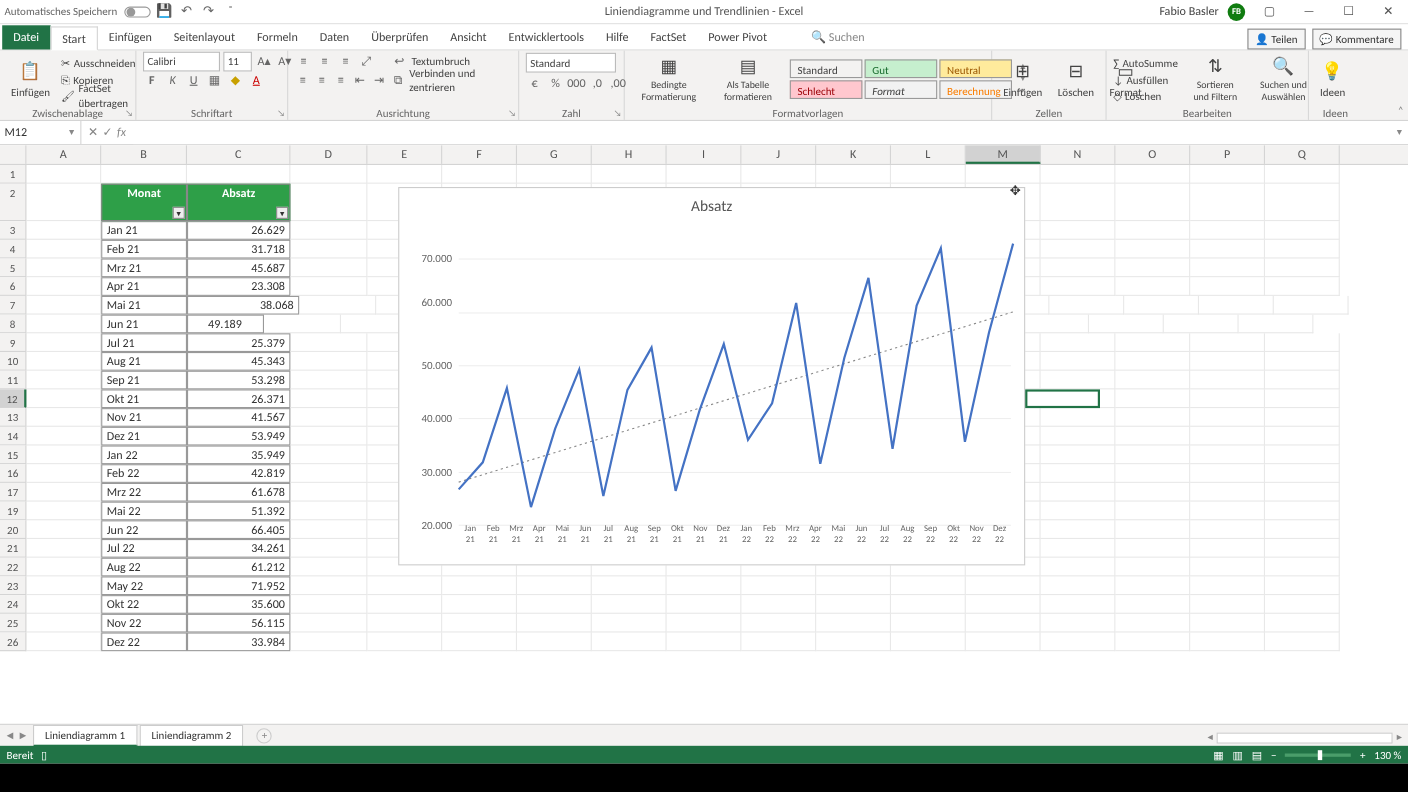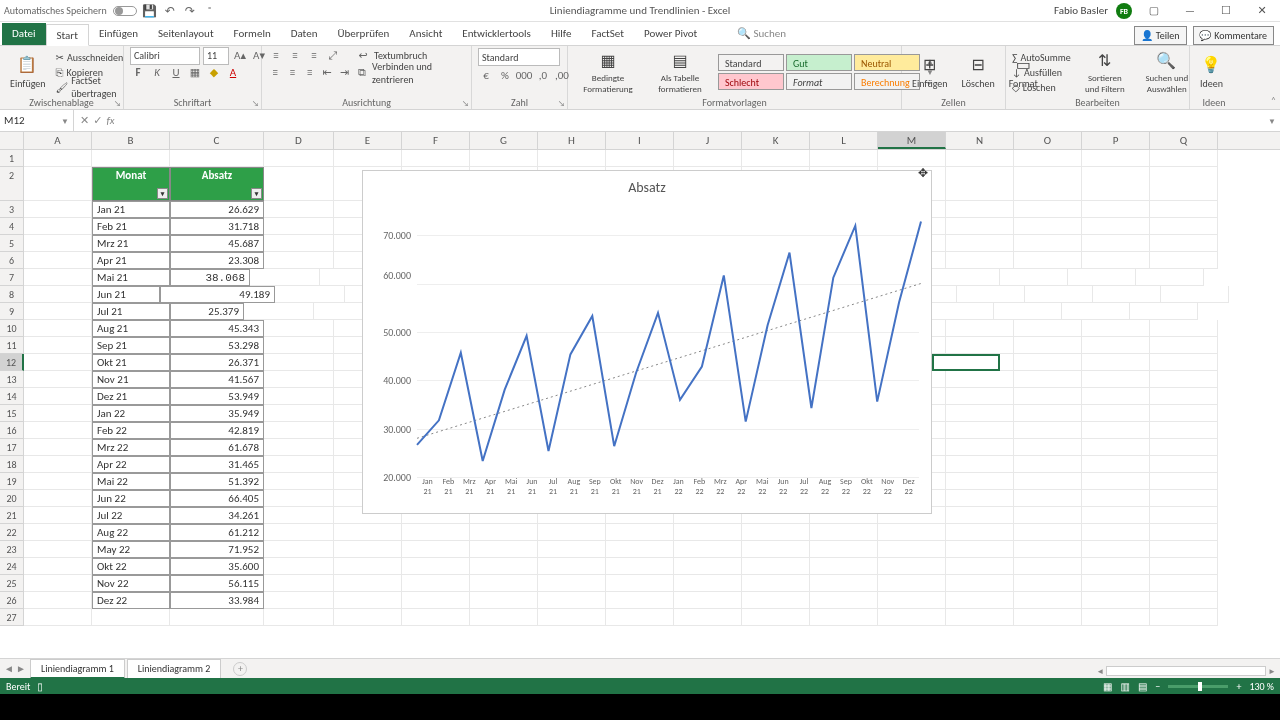--- a/index.html
+++ b/index.html
@@ -432,61 +432,61 @@
           <div class="cell" style="width: 68px;"></div>
           <div class="cell" style="width: 68px;"></div>
           <div class="cell" style="width: 68px;"></div>
           <div class="cell" style="width: 68px;"></div>
           <div class="cell" style="width: 68px;"></div>
         </div>
         <div class="row">
           <div class="rh">7</div>
           <div class="cell" style="width: 68px;"></div>
           <div class="cell td-l" style="width: 78px;">Mai 21</div>
-          <div class="cell td-r" style="width: 80px; font-family: Liberation Mono, monospace;">38.068</div>
+          <div class="cell td-r" style="width: 102px;">38.068</div>
           <div class="cell" style="width: 70px;"></div>
           <div class="cell" style="width: 68px;"></div>
           <div class="cell" style="width: 68px;"></div>
           <div class="cell" style="width: 68px;"></div>
           <div class="cell" style="width: 68px;"></div>
           <div class="cell" style="width: 68px;"></div>
           <div class="cell" style="width: 68px;"></div>
           <div class="cell" style="width: 68px;"></div>
           <div class="cell" style="width: 68px;"></div>
           <div class="cell" style="width: 68px;"></div>
           <div class="cell" style="width: 68px;"></div>
           <div class="cell" style="width: 68px;"></div>
           <div class="cell" style="width: 68px;"></div>
           <div class="cell" style="width: 68px;"></div>
         </div>
         <div class="row">
           <div class="rh">8</div>
           <div class="cell" style="width: 68px;"></div>
-          <div class="cell td-l" style="width: 68px;">Jun 21</div>
-          <div class="cell td-r" style="width: 115px;">49.189</div>
+          <div class="cell td-l" style="width: 78px;">Jun 21</div>
+          <div class="cell td-r" style="width: 70px; text-align: center;">49.189</div>
           <div class="cell" style="width: 70px;"></div>
           <div class="cell" style="width: 68px;"></div>
           <div class="cell" style="width: 68px;"></div>
           <div class="cell" style="width: 68px;"></div>
           <div class="cell" style="width: 68px;"></div>
           <div class="cell" style="width: 68px;"></div>
           <div class="cell" style="width: 68px;"></div>
           <div class="cell" style="width: 68px;"></div>
           <div class="cell" style="width: 68px;"></div>
           <div class="cell" style="width: 68px;"></div>
           <div class="cell" style="width: 68px;"></div>
           <div class="cell" style="width: 68px;"></div>
           <div class="cell" style="width: 68px;"></div>
           <div class="cell" style="width: 68px;"></div>
         </div>
         <div class="row">
           <div class="rh">9</div>
           <div class="cell" style="width: 68px;"></div>
           <div class="cell td-l" style="width: 78px;">Jul 21</div>
-          <div class="cell td-r" style="width: 74px; padding-left: 34px;">25.379</div>
+          <div class="cell td-r" style="width: 94px; padding-left: 34px;">25.379</div>
           <div class="cell" style="width: 70px;"></div>
           <div class="cell" style="width: 68px;"></div>
           <div class="cell" style="width: 68px;"></div>
           <div class="cell" style="width: 68px;"></div>
           <div class="cell" style="width: 68px;"></div>
           <div class="cell" style="width: 68px;"></div>
           <div class="cell" style="width: 68px;"></div>
           <div class="cell" style="width: 68px;"></div>
           <div class="cell" style="width: 68px;"></div>
           <div class="cell" style="width: 68px;"></div>
@@ -649,40 +649,20 @@
           <div class="cell" style="width: 68px;"></div>
           <div class="cell" style="width: 68px;"></div>
           <div class="cell" style="width: 68px;"></div>
           <div class="cell" style="width: 68px;"></div>
           <div class="cell" style="width: 68px;"></div>
           <div class="cell" style="width: 68px;"></div>
           <div class="cell" style="width: 68px;"></div>
           <div class="cell" style="width: 68px;"></div>
         </div>
         <div class="row">
-          <div class="rh">18</div>
-          <div class="cell" style="width: 68px;"></div>
-          <div class="cell td-l" style="width: 78px;">Apr 22</div>
-          <div class="cell td-r" style="width: 94px;">31.465</div>
-          <div class="cell" style="width: 70px;"></div>
-          <div class="cell" style="width: 68px;"></div>
-          <div class="cell" style="width: 68px;"></div>
-          <div class="cell" style="width: 68px;"></div>
-          <div class="cell" style="width: 68px;"></div>
-          <div class="cell" style="width: 68px;"></div>
-          <div class="cell" style="width: 68px;"></div>
-          <div class="cell" style="width: 68px;"></div>
-          <div class="cell" style="width: 68px;"></div>
-          <div class="cell" style="width: 68px;"></div>
-          <div class="cell" style="width: 68px;"></div>
-          <div class="cell" style="width: 68px;"></div>
-          <div class="cell" style="width: 68px;"></div>
-          <div class="cell" style="width: 68px;"></div>
-        </div>
-        <div class="row">
           <div class="rh">19</div>
           <div class="cell" style="width: 68px;"></div>
           <div class="cell td-l" style="width: 78px;">Mai 22</div>
           <div class="cell td-r" style="width: 94px;">51.392</div>
           <div class="cell" style="width: 70px;"></div>
           <div class="cell" style="width: 68px;"></div>
           <div class="cell" style="width: 68px;"></div>
           <div class="cell" style="width: 68px;"></div>
           <div class="cell" style="width: 68px;"></div>
           <div class="cell" style="width: 68px;"></div>
@@ -813,40 +793,20 @@
           <div class="cell" style="width: 68px;"></div>
           <div class="cell" style="width: 68px;"></div>
           <div class="cell" style="width: 68px;"></div>
           <div class="cell" style="width: 68px;"></div>
         </div>
         <div class="row">
           <div class="rh">26</div>
           <div class="cell" style="width: 68px;"></div>
           <div class="cell td-l" style="width: 78px;">Dez 22</div>
           <div class="cell td-r" style="width: 94px;">33.984</div>
-          <div class="cell" style="width: 70px;"></div>
-          <div class="cell" style="width: 68px;"></div>
-          <div class="cell" style="width: 68px;"></div>
-          <div class="cell" style="width: 68px;"></div>
-          <div class="cell" style="width: 68px;"></div>
-          <div class="cell" style="width: 68px;"></div>
-          <div class="cell" style="width: 68px;"></div>
-          <div class="cell" style="width: 68px;"></div>
-          <div class="cell" style="width: 68px;"></div>
-          <div class="cell" style="width: 68px;"></div>
-          <div class="cell" style="width: 68px;"></div>
-          <div class="cell" style="width: 68px;"></div>
-          <div class="cell" style="width: 68px;"></div>
-          <div class="cell" style="width: 68px;"></div>
-        </div>
-        <div class="row">
-          <div class="rh">27</div>
-          <div class="cell" style="width: 68px;"></div>
-          <div class="cell" style="width: 78px;"></div>
-          <div class="cell" style="width: 94px;"></div>
           <div class="cell" style="width: 70px;"></div>
           <div class="cell" style="width: 68px;"></div>
           <div class="cell" style="width: 68px;"></div>
           <div class="cell" style="width: 68px;"></div>
           <div class="cell" style="width: 68px;"></div>
           <div class="cell" style="width: 68px;"></div>
           <div class="cell" style="width: 68px;"></div>
           <div class="cell" style="width: 68px;"></div>
           <div class="cell" style="width: 68px;"></div>
           <div class="cell" style="width: 68px;"></div>

